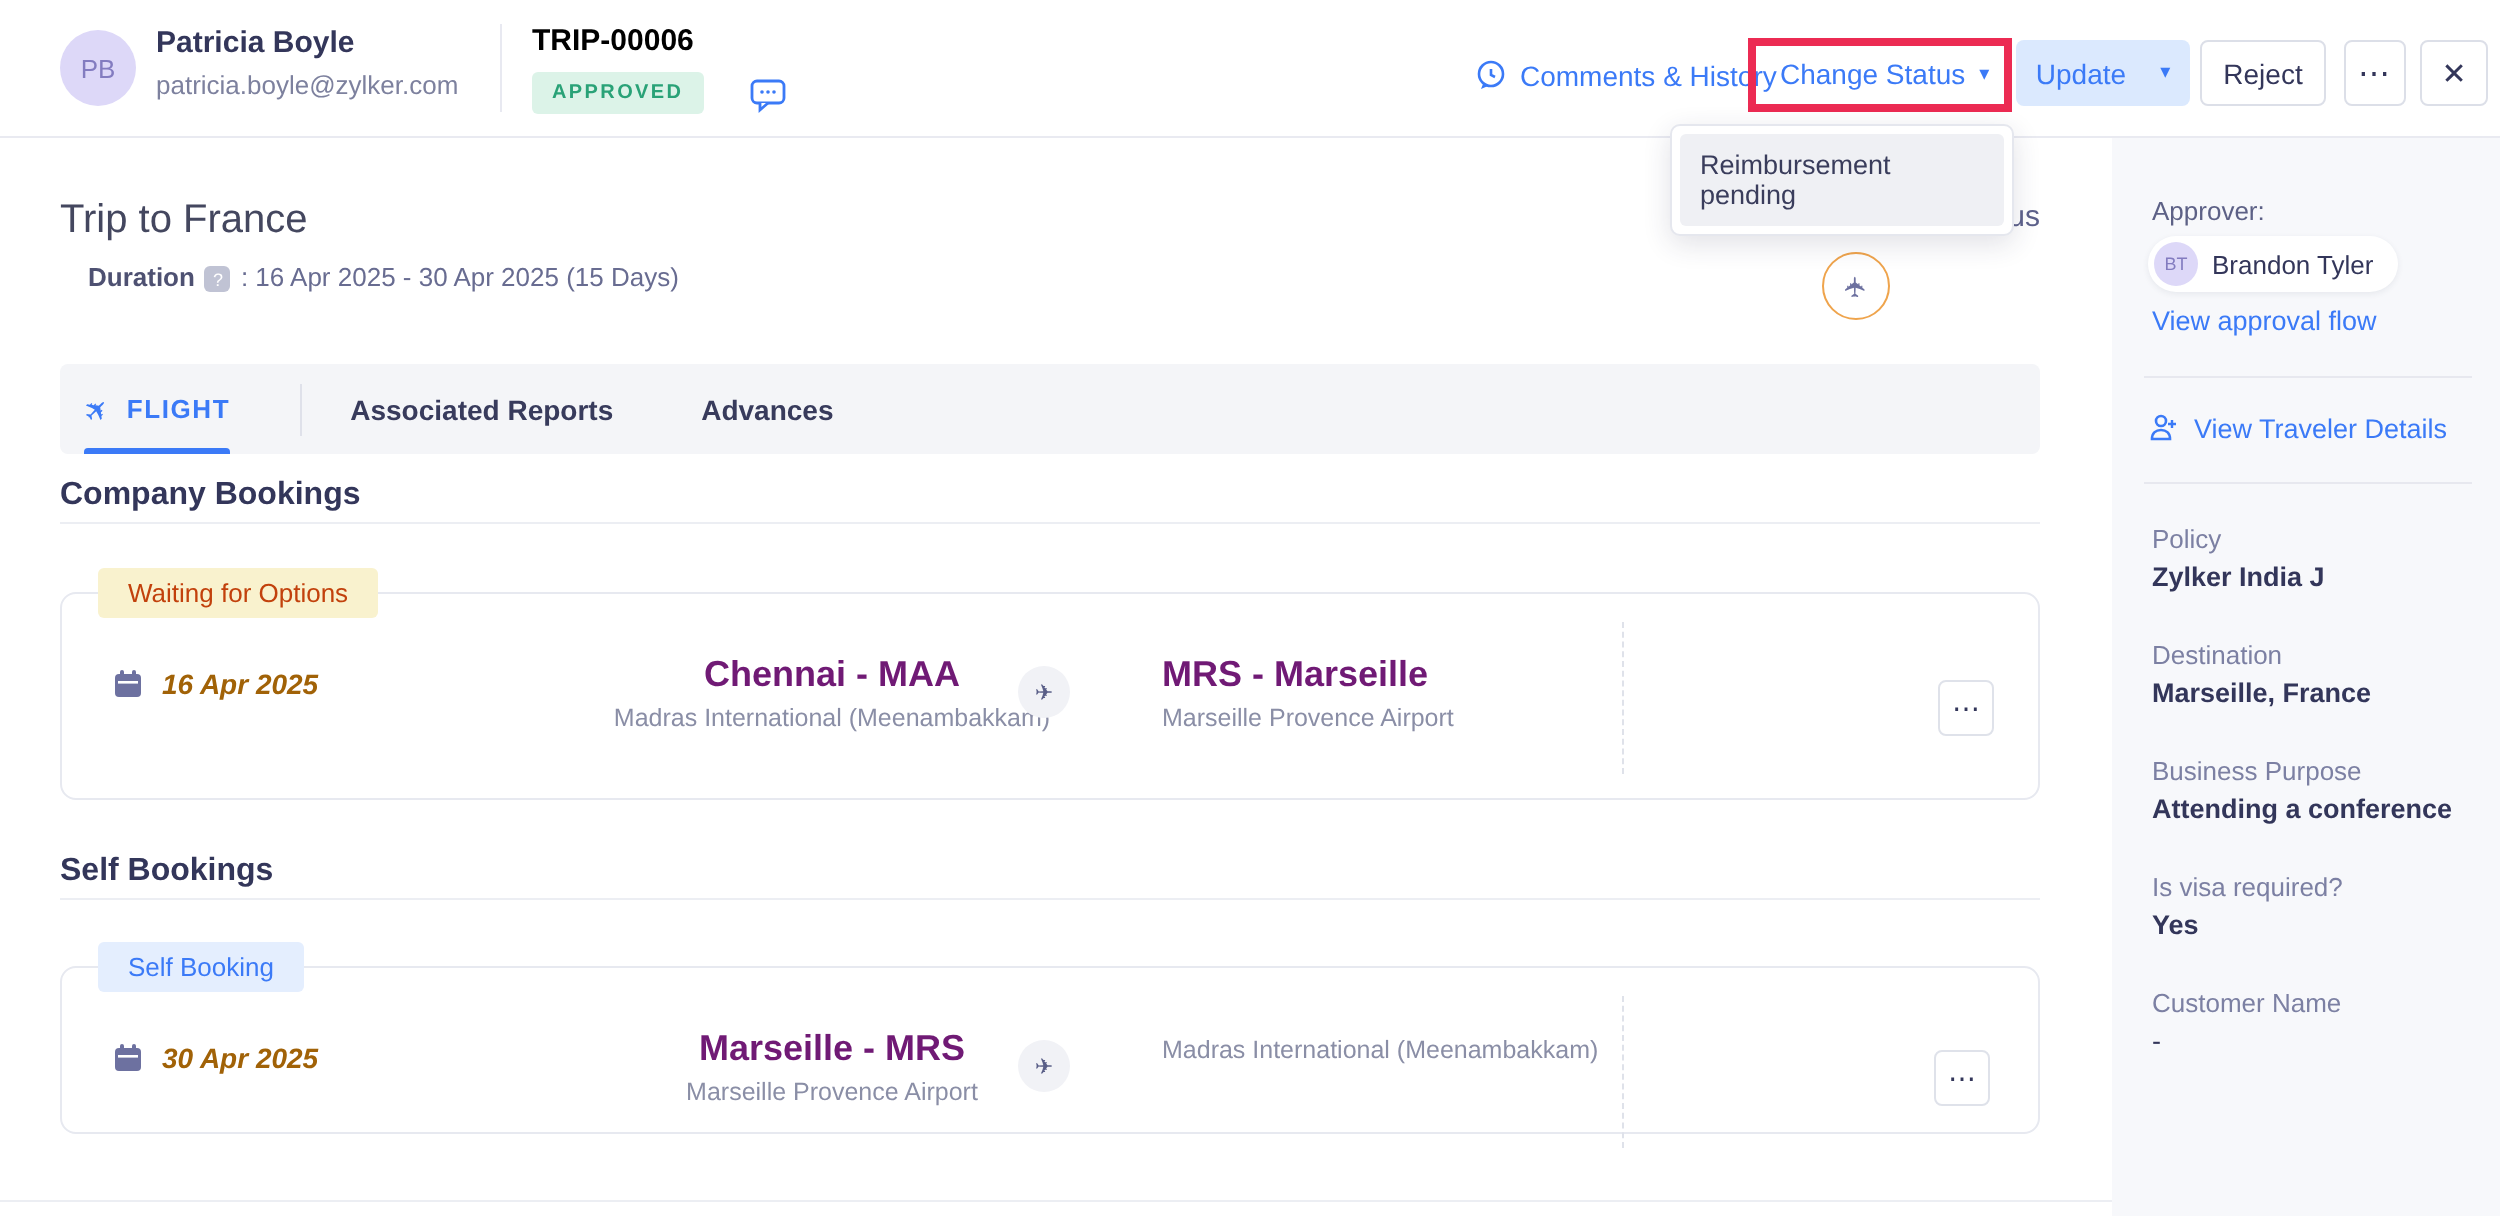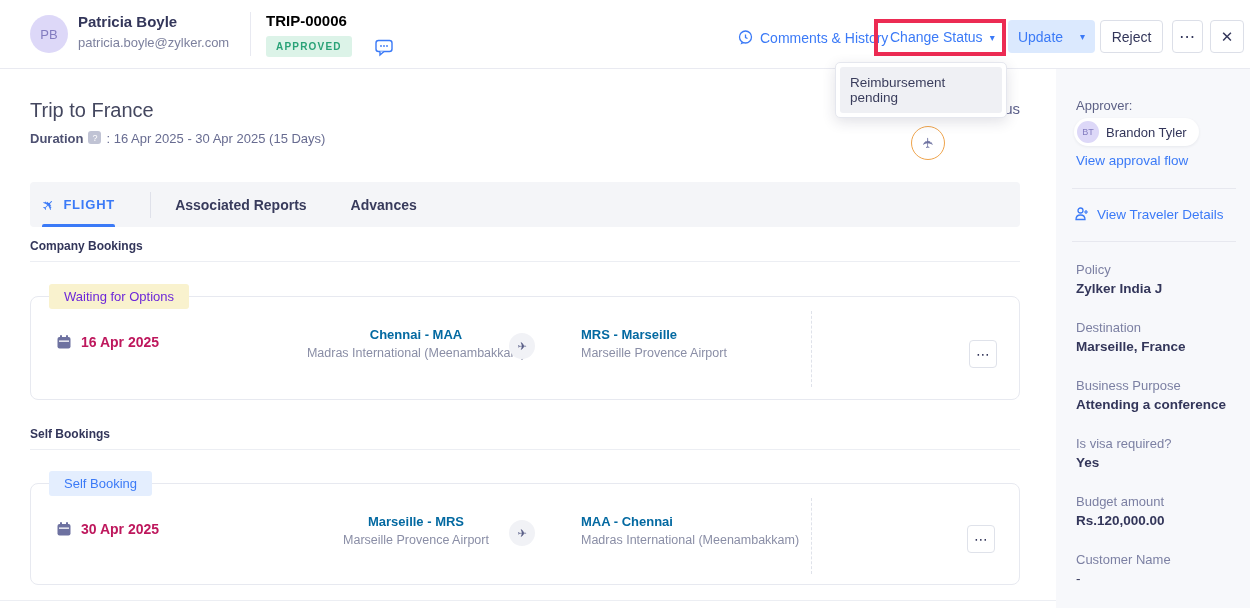--- a/index.html
+++ b/index.html
@@ -34,53 +34,53 @@
   .btn-close { left:1210px; width:34px; font-size:15px; }
   
   .annotation-box { position:absolute; left:874px; top:19px; width:132px; height:37px;
     border:4px solid #ec2b53; z-index:8; pointer-events:none; }
   
   .dropdown { position:absolute; left:835px; top:62px; width:172px; background:#fff; border:1px solid #e5e7ee;
     border-radius:5px; box-shadow:0 4px 14px rgba(40,45,80,.14); padding:4px; z-index:9; }
   .dropdown-item { background:#eff0f4; border-radius:3px; padding:8px 10px; font-size:13.5px; color:#3a3d5c; cursor:pointer; }
   
   .page-title { position:absolute; left:30px; top:99px; font-size:20px; color:#44475f; }
-  .duration-row { position:absolute; left:30px; top:131px; display:flex; align-items:flex-start; gap:5px; font-size:13px; }
+  .duration-row { position:absolute; left:44px; top:131px; display:flex; align-items:flex-end; gap:5px; font-size:13px; }
   .duration-label { color:#4e5172; font-weight:bold; }
   .info-icon { width:13px; height:13px; border-radius:3px; background:#c0c3d4; color:#fff; font-size:9px;
     display:inline-flex; align-items:center; justify-content:center; }
   .duration-value { color:#686c91; }
   .booking-status-label { position:absolute; left:870px; top:100px; width:150px; text-align:right;
     font-size:15px; color:#5d618b; }
   .booking-status-icon { position:absolute; left:911px; top:126px; width:34px; height:34px; border-radius:50%;
     border:1.5px solid #efa44c; display:flex; align-items:center; justify-content:center; cursor:pointer; }
   .booking-status-icon span { font-size:14px; color:#6d71a0; transform:rotate(-90deg); }
   
   .tab-strip { position:absolute; left:30px; top:182px; width:990px; height:45px; background:#f4f5f8;
     border-radius:4px; display:flex; align-items:center; }
   .tab-flight { margin-left:12px; height:100%; display:flex; align-items:center; gap:8px; position:relative;
     color:#3b7af7; font-size:13px; font-weight:bold; letter-spacing:.8px; cursor:pointer; }
   .tab-flight::after { content:""; position:absolute; left:0; right:0; bottom:0; height:3px; background:#3b7af7; border-radius:2px 2px 0 0; }
   .tab-flight .plane { transform:rotate(-45deg); font-size:15px; font-weight:normal; }
   .tab-divider { width:1px; height:26px; background:#dfe1ea; margin-left:35px; }
   .tab-item { margin-left:24px; font-size:14px; font-weight:bold; color:#383b5c; cursor:pointer; }
   .tab-item + .tab-item { margin-left:44px; }
-  .section-heading { position:absolute; left:30px; font-size:12px; font-weight:bold; color:#33365a; }
+  .section-heading { position:absolute; left:30px; font-size:16px; font-weight:bold; color:#33365a; }
   .section-line { position:absolute; left:30px; width:990px; height:1px; background:#eceef3; }
   
   .card { position:absolute; left:30px; width:990px; border:1px solid #e7e9f0; border-radius:8px; background:#fff; }
   .card-badge { position:absolute; left:18px; top:-13px; font-size:13px; font-weight:500; padding:5px 15px; border-radius:3px; }
-  .badge-waiting { background:#f9f2ce; color:#6d28d9; }
+  .badge-waiting { background:#f9f2ce; color:#c2410c; }
   .badge-self { background:#e4eefe; color:#3b7af7; }
   .date-row { position:absolute; left:25px; top:37px; display:flex; gap:9px;
-    font-size:14px; font-weight:bold; color:#be185d; }
+    font-size:14px; font-weight:bold; color:#a16207;font-style:italic; }
   .cal-icon { display:inline-flex; }
   .leg-from { position:absolute; left:240px; top:30px; width:290px; text-align:center; }
   .leg-to { position:absolute; left:550px; top:30px; }
-  .leg-code { font-size:13px; font-weight:bold; color:#0369a1; }
+  .leg-code { font-size:18px; font-weight:bold; color:#701a75; }
   .leg-airport { font-size:12.5px; color:#8a8ea6; margin-top:4px; }
   .leg-arrow { position:absolute; left:478px; top:36px; width:26px; height:26px; border-radius:50%;
     background:#f1f2f6; display:flex; align-items:center; justify-content:center; }
   .leg-arrow span { font-size:11px; color:#595e87; }
   .dotted-div { position:absolute; left:780px; top:14px; height:76px; border-left:1px dashed #dfe2ea; }
   .btn-add-options { position:absolute; left:833px; top:43px; height:28px; padding:0 13px; background:#3b7af7;
     color:#fff; font-size:13.5px; border:none; border-radius:4px; display:flex; align-items:center; cursor:pointer; }
   .card-more { position:absolute; top:43px; width:28px; height:28px; background:#fff; border:1px solid #dfe2ea;
     border-radius:4px; display:flex; align-items:center; justify-content:center; font-size:14px; color:#33365a; cursor:pointer; }
   
@@ -212,42 +212,41 @@
   </div>
   <div class="dotted-div"></div>
   <div class="card-more" style="left:938px">
     <span>⋯</span>
   </div>
 </div>
 
 <div class="section-heading" style="top:427px">Self Bookings</div>
 <div class="section-line" style="top:449px"></div>
 
-<div class="card" style="top:483px; height:102px">
+<div class="card" style="top:483px; height:84px">
   <div class="card-badge badge-self">Self Booking</div>
   <div class="date-row">
     <span class="cal-icon">
       <svg width="16" height="16" viewBox="0 0 16 16" fill="#6d71a0">
         <rect x="1.5" y="3" width="13" height="11.5" rx="2"></rect>
         <rect x="4" y="1" width="2" height="3.5" rx="1"></rect>
         <rect x="10" y="1" width="2" height="3.5" rx="1"></rect>
         <rect x="3" y="6.5" width="10" height="1.3" fill="#fff"></rect>
       </svg>
     </span>
     <span>30 Apr 2025</span>
   </div>
   <div class="leg-from">
     <div class="leg-code">Marseille - MRS</div>
     <div class="leg-airport">Marseille Provence Airport</div>
   </div>
   <div class="leg-arrow">
     <span>✈</span>
   </div>
   <div class="leg-to">
-    <div class="leg-code">MAA - Chennai</div>
     <div class="leg-airport">Madras International (Meenambakkam)</div>
   </div>
   <div class="dotted-div"></div>
   <div class="card-more" style="left:936px; top:41px">
     <span>⋯</span>
   </div>
 </div>
 
 <div class="bottom-line"></div>
 
@@ -282,21 +281,17 @@
     </div>
     <div class="sb-field">
       <div class="sb-label">Business Purpose</div>
       <div class="sb-value">Attending a conference</div>
     </div>
     <div class="sb-field">
       <div class="sb-label">Is visa required?</div>
       <div class="sb-value">Yes</div>
     </div>
     <div class="sb-field">
-      <div class="sb-label">Budget amount</div>
-      <div class="sb-value">Rs.120,000.00</div>
-    </div>
-    <div class="sb-field">
       <div class="sb-label">Customer Name</div>
       <div class="sb-value" style="font-weight:normal">-</div>
     </div>
   </div>
 </aside>
 
 </body></html>

